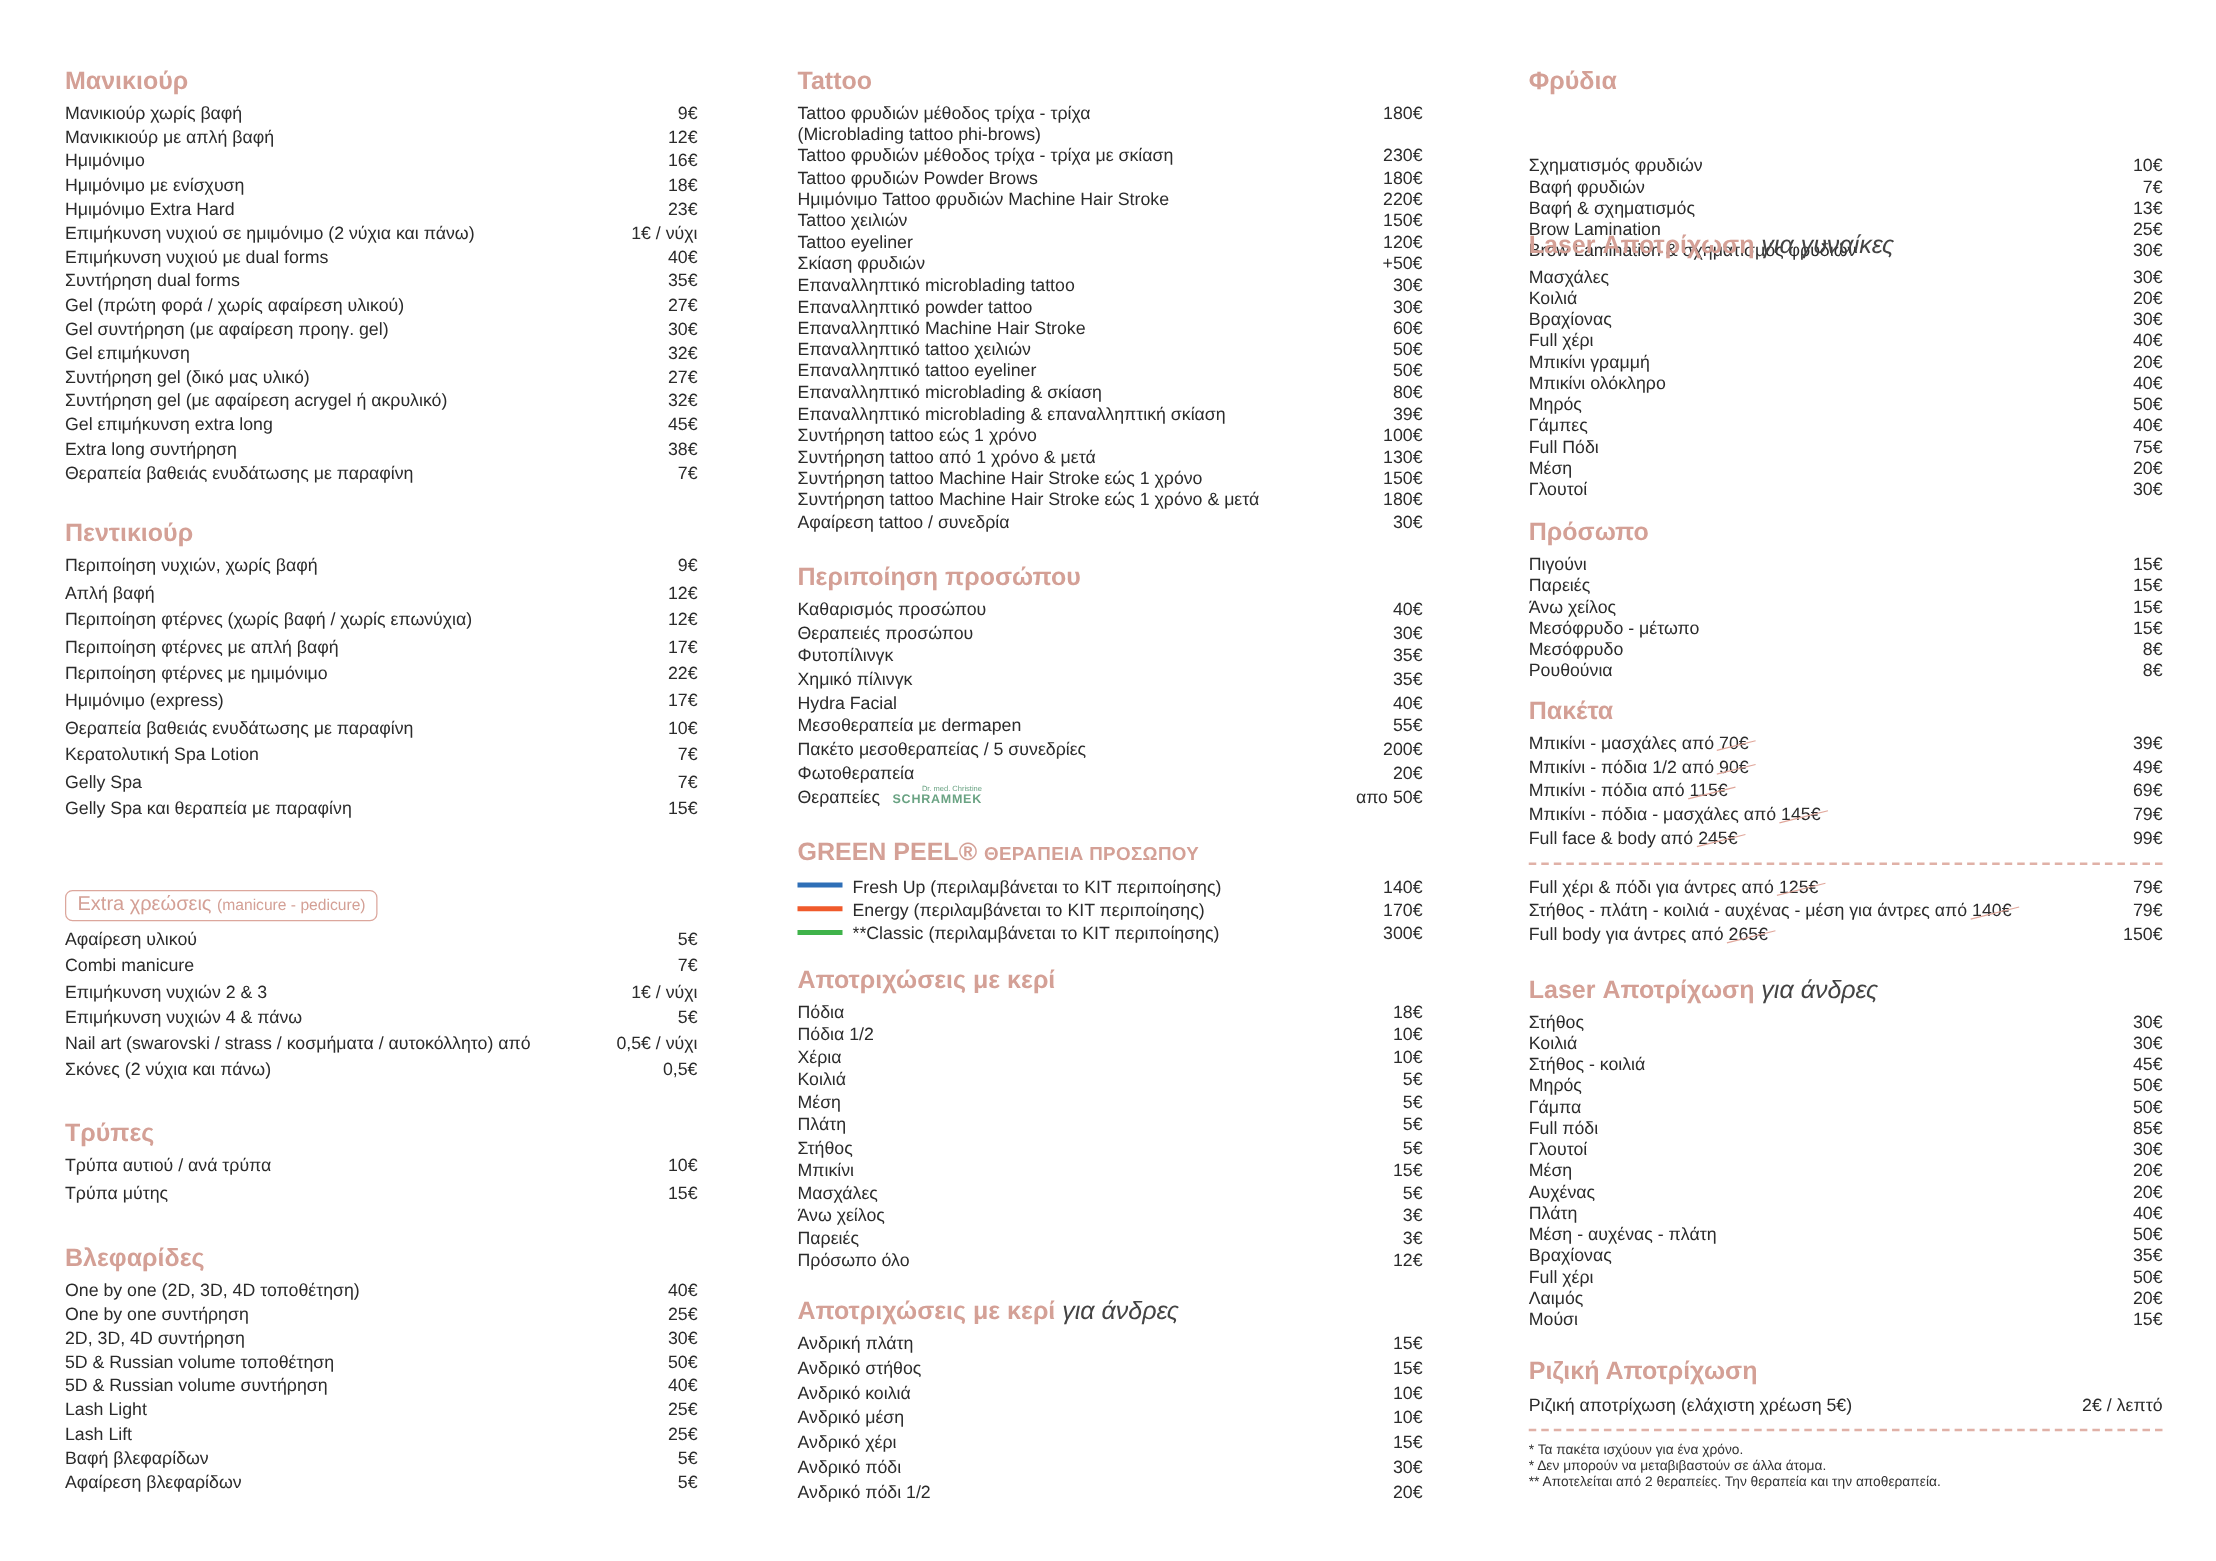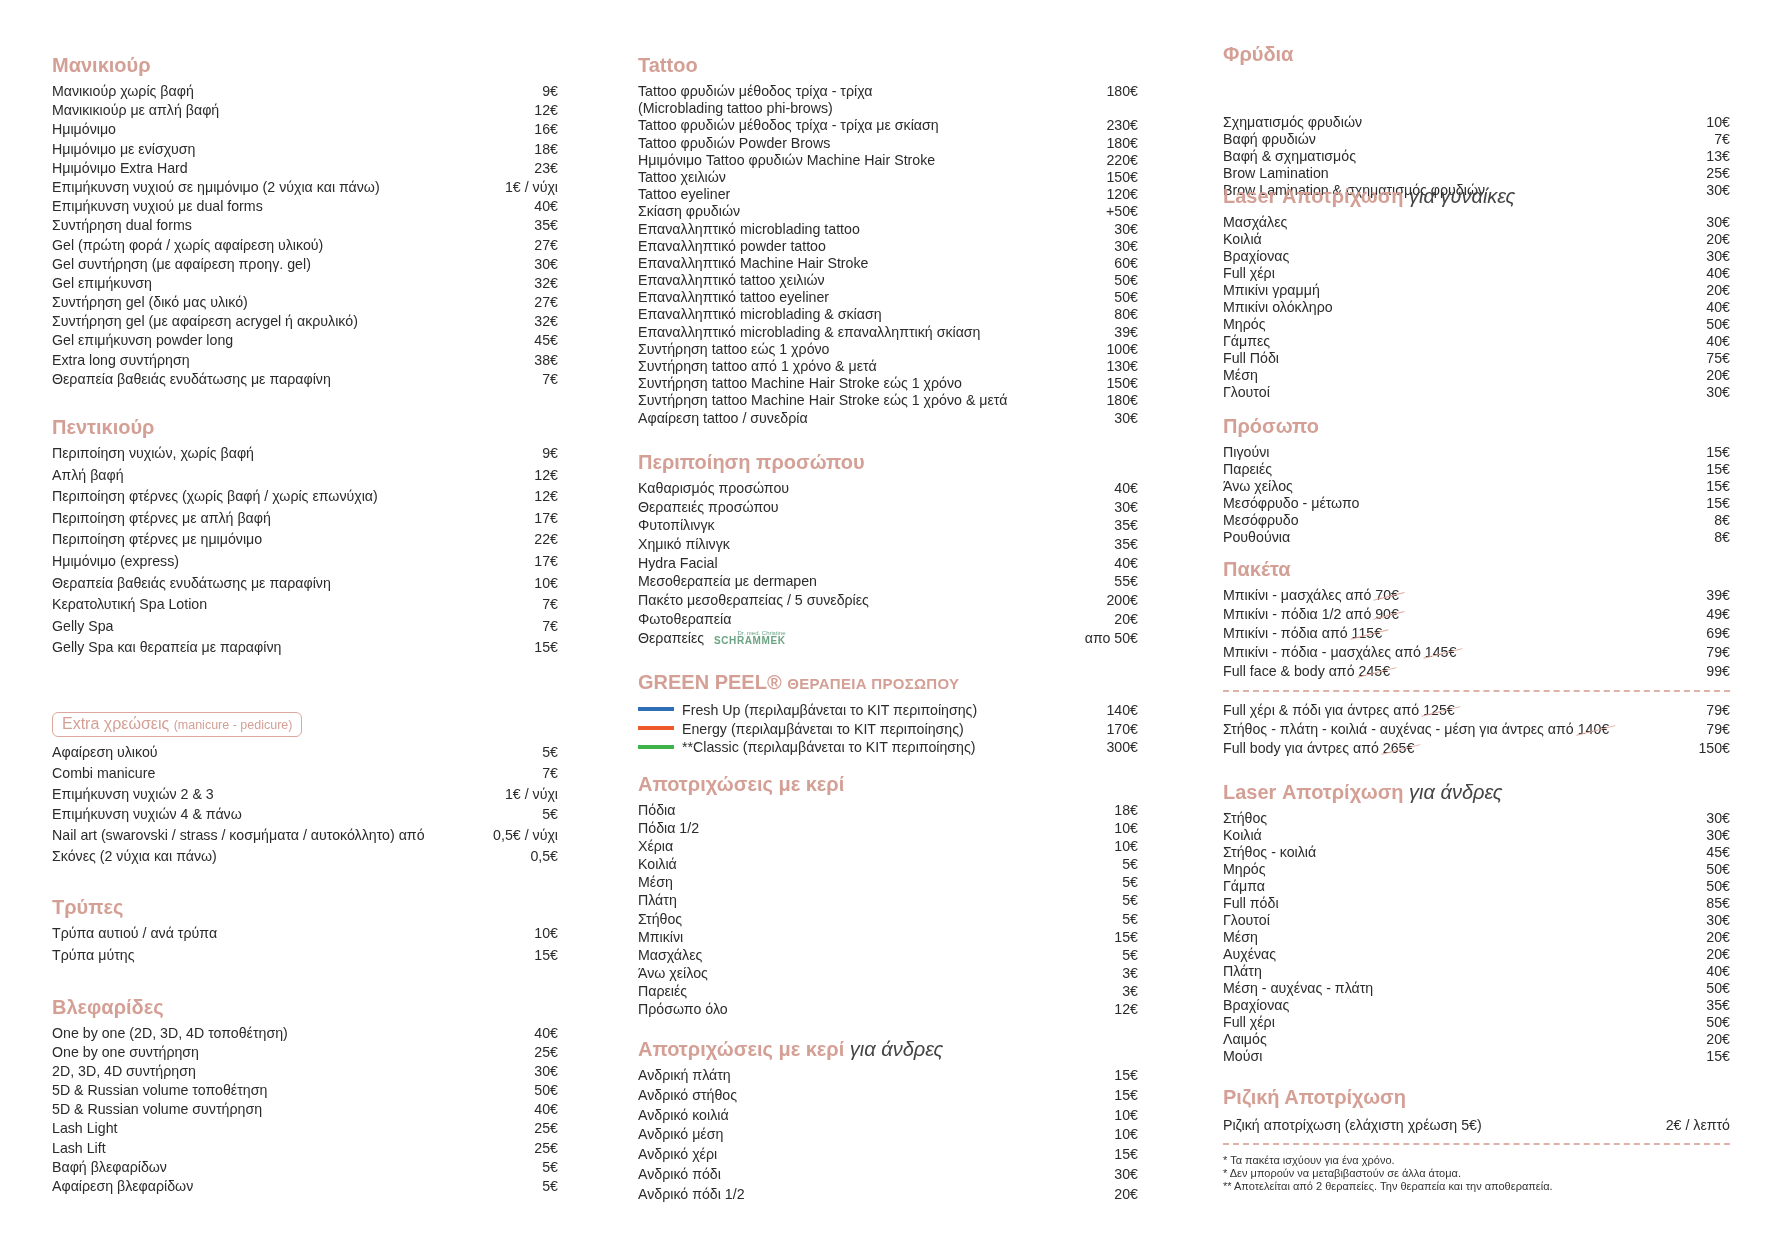--- a/index.html
+++ b/index.html
@@ -87,21 +87,21 @@
         </div>
         <div class="row" style="min-height: 19.2px;">
           <span class="lbl"><span>Συντήρηση gel (δικό μας υλικό)</span></span>
           <span class="pr">27€</span>
         </div>
         <div class="row" style="min-height: 19.2px;">
           <span class="lbl"><span>Συντήρηση gel (με αφαίρεση acrygel ή ακρυλικό)</span></span>
           <span class="pr">32€</span>
         </div>
         <div class="row" style="min-height: 19.2px;">
-          <span class="lbl"><span>Gel επιμήκυνση powder long</span></span>
+          <span class="lbl"><span>Gel επιμήκυνση extra long</span></span>
           <span class="pr">45€</span>
         </div>
         <div class="row" style="min-height: 19.2px;">
           <span class="lbl"><span>Extra long συντήρηση</span></span>
           <span class="pr">38€</span>
         </div>
         <div class="row" style="min-height: 19.2px;">
           <span class="lbl"><span>Θεραπεία βαθειάς ενυδάτωσης με παραφίνη</span></span>
           <span class="pr">7€</span>
         </div>
@@ -484,21 +484,21 @@
         <div class="row" style="min-height: 19.8px;">
           <span class="lbl"><span>Ανδρικό πόδι 1/2</span></span>
           <span class="pr">20€</span>
         </div>
       </div>
   </div>
 </div>
 
 <div class="col" id="col-right">
 
-  <div class="section" style="top:42px;">
+  <div class="section" style="top:53px;">
     <h2 class="h">Φρύδια</h2>
     <div class="rows">
         <div class="row" style="min-height: 16.8px; margin-top: 48px;">
           <span class="lbl"><span>Σχηματισμός φρυδιών</span></span>
           <span class="pr">10€</span>
         </div>
         <div class="row" style="min-height: 16.8px;">
           <span class="lbl"><span>Βαφή φρυδιών</span></span>
           <span class="pr">7€</span>
         </div>

